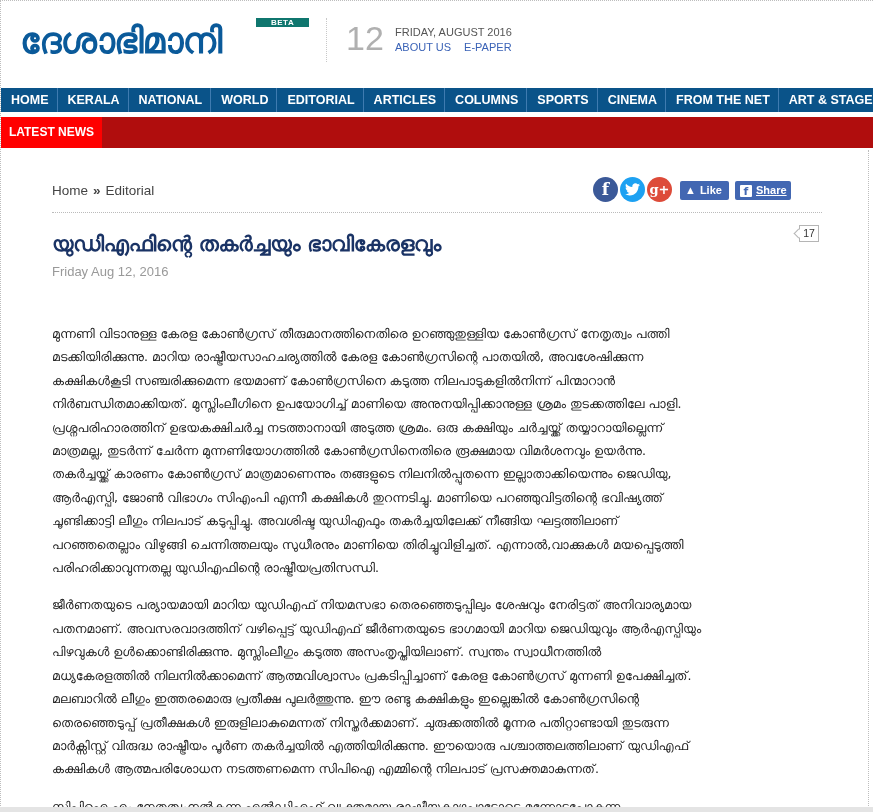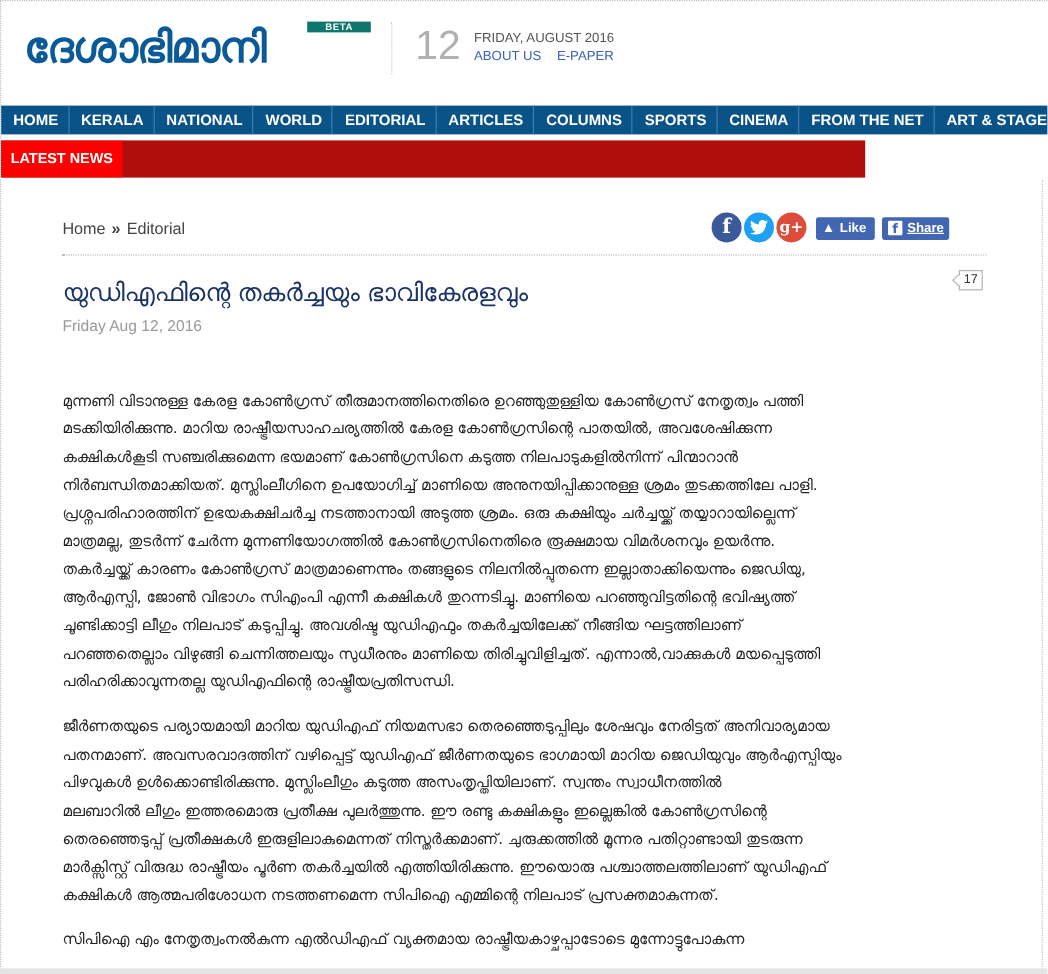--- a/index.html
+++ b/index.html
@@ -45,21 +45,21 @@
       background: #0a5389; display: flex; overflow: hidden; white-space: nowrap;
     }
     .nav-item {
       color: #fff; font-size: 12.5px; font-weight: bold; line-height: 24px;
       padding: 0 8px 0 10px; border-right: 1px solid #3f7bb0; text-decoration: none;
       flex: none;
     }
 
     
     .ticker {
-      position: absolute; left: 1px; top: 117px; width: 720px; height: 31px;
+      position: absolute; left: 1px; top: 117px; width: 872px; height: 31px;
       background: #b00d0d; overflow: hidden; white-space: nowrap;
     }
     .ticker-label {
       position: absolute; left: 0; top: 0; width: 101px; height: 31px;
       background: #ff0000; color: #fff; font-size: 12px; font-weight: bold;
       line-height: 31px; text-align: center;
     }
     .ticker-track {
       position: absolute; left: 112px; top: 0; height: 31px;
       color: #fff; font-size: 13px; font-weight: bold; line-height: 31px;
@@ -112,21 +112,21 @@
       background: #fff; border-left: 1px solid #b5b5b5; border-bottom: 1px solid #b5b5b5;
       transform: rotate(45deg);
     }
 
     .head-rule {
       position: absolute; left: 52px; top: 212px; width: 770px; border-top: 1px dotted #bbb;
     }
 
     .article-title {
       position: absolute; left: 52px; top: 229px; font-family: "DejaVu Sans", sans-serif;
-      font-size: 21px; font-weight: normal; color: #1a3365; line-height: 30px; white-space: nowrap;
+      font-size: 21px; font-weight: bold; color: #1a3365; line-height: 30px; white-space: nowrap;
       letter-spacing: -0.3px;
     }
     .article-date {
       position: absolute; left: 52px; top: 264px; font-size: 13px; color: #999; line-height: 16px;
     }
 
     
     .article-body {
       position: absolute; left: 52px; top: 322px; width: 790px;
       font-family: "DejaVu Sans", sans-serif; font-size: 12.6px; color: #222; line-height: 23.4px;
@@ -209,20 +209,21 @@
     <span class="line">തകർച്ചയ്ക്ക് കാരണം കോൺഗ്രസ് മാത്രമാണെന്നും തങ്ങളുടെ നിലനിൽപ്പുതന്നെ ഇല്ലാതാക്കിയെന്നും ജെഡിയു,</span>
     <span class="line">ആർഎസ്പി, ജോൺ വിഭാഗം സിഎംപി എന്നീ കക്ഷികൾ തുറന്നടിച്ചു. മാണിയെ പറഞ്ഞുവിട്ടതിന്റെ ഭവിഷ്യത്ത്</span>
     <span class="line">ചൂണ്ടിക്കാട്ടി ലീഗും നിലപാട് കടുപ്പിച്ചു. അവശിഷ്ട യുഡിഎഫും തകർച്ചയിലേക്ക് നീങ്ങിയ ഘട്ടത്തിലാണ്</span>
     <span class="line">പറഞ്ഞതെല്ലാം വിഴുങ്ങി ചെന്നിത്തലയും സുധീരനും മാണിയെ തിരിച്ചുവിളിച്ചത്. എന്നാൽ,വാക്കുകൾ മയപ്പെടുത്തി</span>
     <span class="line">പരിഹരിക്കാവുന്നതല്ല യുഡിഎഫിന്റെ രാഷ്ട്രീയപ്രതിസന്ധി.</span>
   </p>
   <p>
     <span class="line">ജീർണതയുടെ പര്യായമായി മാറിയ യുഡിഎഫ് നിയമസഭാ തെരഞ്ഞെടുപ്പിലും ശേഷവും നേരിട്ടത് അനിവാര്യമായ</span>
     <span class="line">പതനമാണ്. അവസരവാദത്തിന് വഴിപ്പെട്ട് യുഡിഎഫ് ജീർണതയുടെ ഭാഗമായി മാറിയ ജെഡിയുവും ആർഎസ്പിയും</span>
     <span class="line">പിഴവുകൾ ഉൾക്കൊണ്ടിരിക്കുന്നു. മുസ്ലിംലീഗും കടുത്ത അസംതൃപ്തിയിലാണ്. സ്വന്തം സ്വാധീനത്തിൽ</span>
+    <span class="line">മധ്യകേരളത്തിൽ നിലനിൽക്കാമെന്ന് ആത്മവിശ്വാസം പ്രകടിപ്പിച്ചാണ് കേരള കോൺഗ്രസ് മുന്നണി ഉപേക്ഷിച്ചത്.</span>
     <span class="line">മലബാറിൽ ലീഗും ഇത്തരമൊരു പ്രതീക്ഷ പുലർത്തുന്നു. ഈ രണ്ടു കക്ഷികളും ഇല്ലെങ്കിൽ കോൺഗ്രസിന്റെ</span>
     <span class="line">തെരഞ്ഞെടുപ്പ് പ്രതീക്ഷകൾ ഇരുളിലാകുമെന്നത് നിസ്തർക്കമാണ്. ചുരുക്കത്തിൽ മൂന്നര പതിറ്റാണ്ടായി തുടരുന്ന</span>
     <span class="line">മാർക്സിസ്റ്റ് വിരുദ്ധ രാഷ്ട്രീയം പൂർണ തകർച്ചയിൽ എത്തിയിരിക്കുന്നു. ഈയൊരു പശ്ചാത്തലത്തിലാണ് യുഡിഎഫ്</span>
     <span class="line">കക്ഷികൾ ആത്മപരിശോധന നടത്തണമെന്ന സിപിഐ എമ്മിന്റെ നിലപാട് പ്രസക്തമാകുന്നത്.</span>
   </p>
   <p>
     <span class="line">സിപിഐ എം നേതൃത്വംനൽകുന്ന എൽഡിഎഫ് വ്യക്തമായ രാഷ്ട്രീയകാഴ്ചപ്പാടോടെ മുന്നോട്ടുപോകുന്ന</span>
   </p>
 </div>
 

